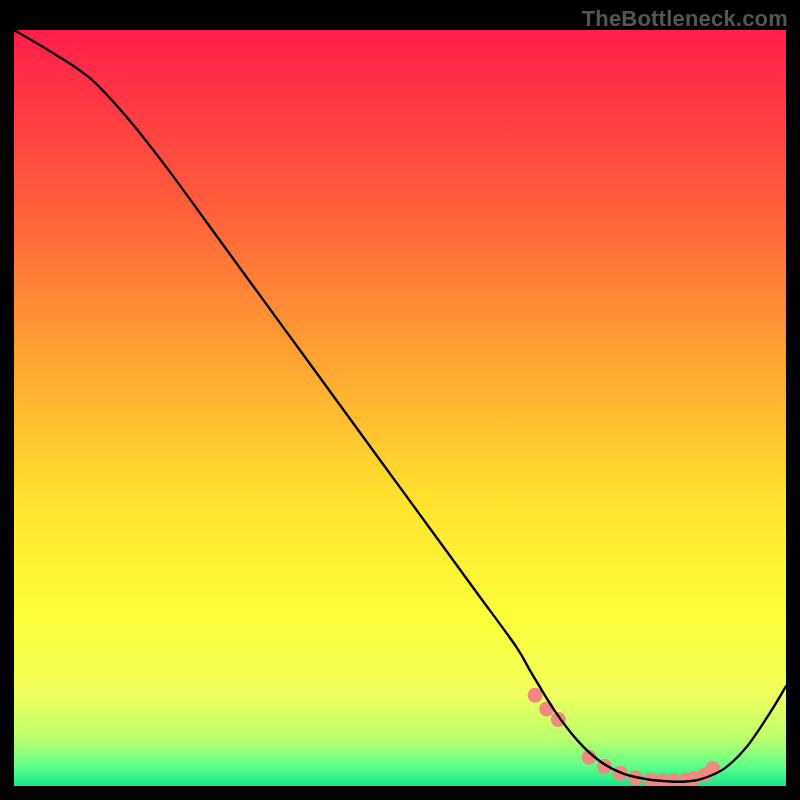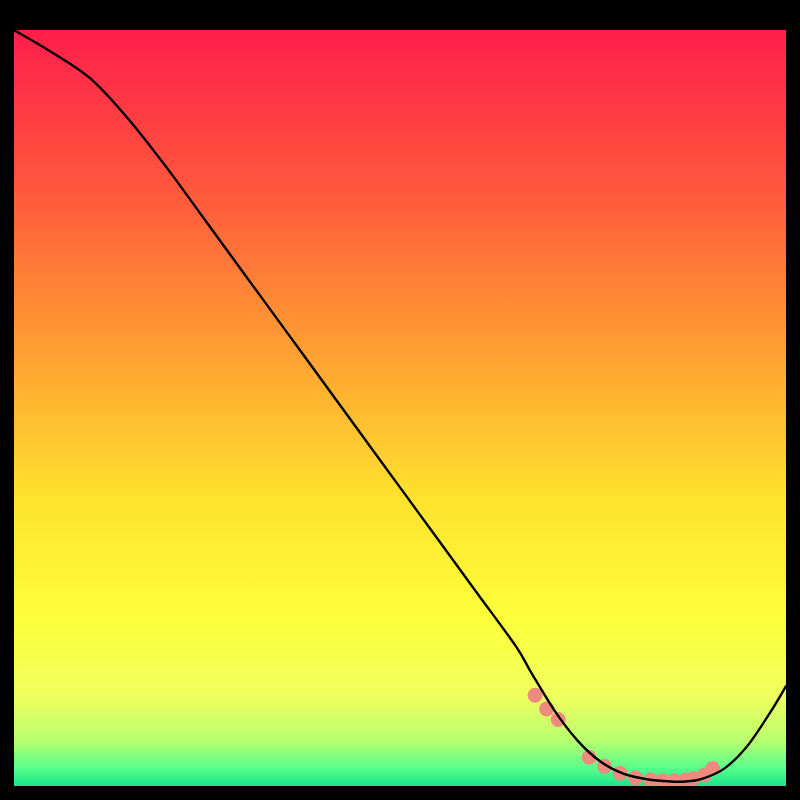--- a/index.html
+++ b/index.html
@@ -34,20 +34,21 @@
     font-size: 22px;
     font-weight: 600;
     color: #555;
     letter-spacing: 0.2px;
   }
 </style>
 </head>
 <body>
 
 <div class="frame">
+  <div class="watermark">TheBottleneck.com</div>
   <div class="plot">
     <svg id="chart-svg" width="772" height="756" viewBox="0 0 772 756">
         <defs>
           <linearGradient id="bg-grad" x1="0" y1="0" x2="0" y2="1">
             <stop offset="0%" stop-color="#ff1e4b"></stop>
             <stop offset="22%" stop-color="#ff5a3c"></stop>
             <stop offset="44%" stop-color="#ffa531"></stop>
             <stop offset="62%" stop-color="#ffe22e"></stop>
             <stop offset="78%" stop-color="#fdff3a"></stop>
             <stop offset="88%" stop-color="#f0ff5e"></stop>

